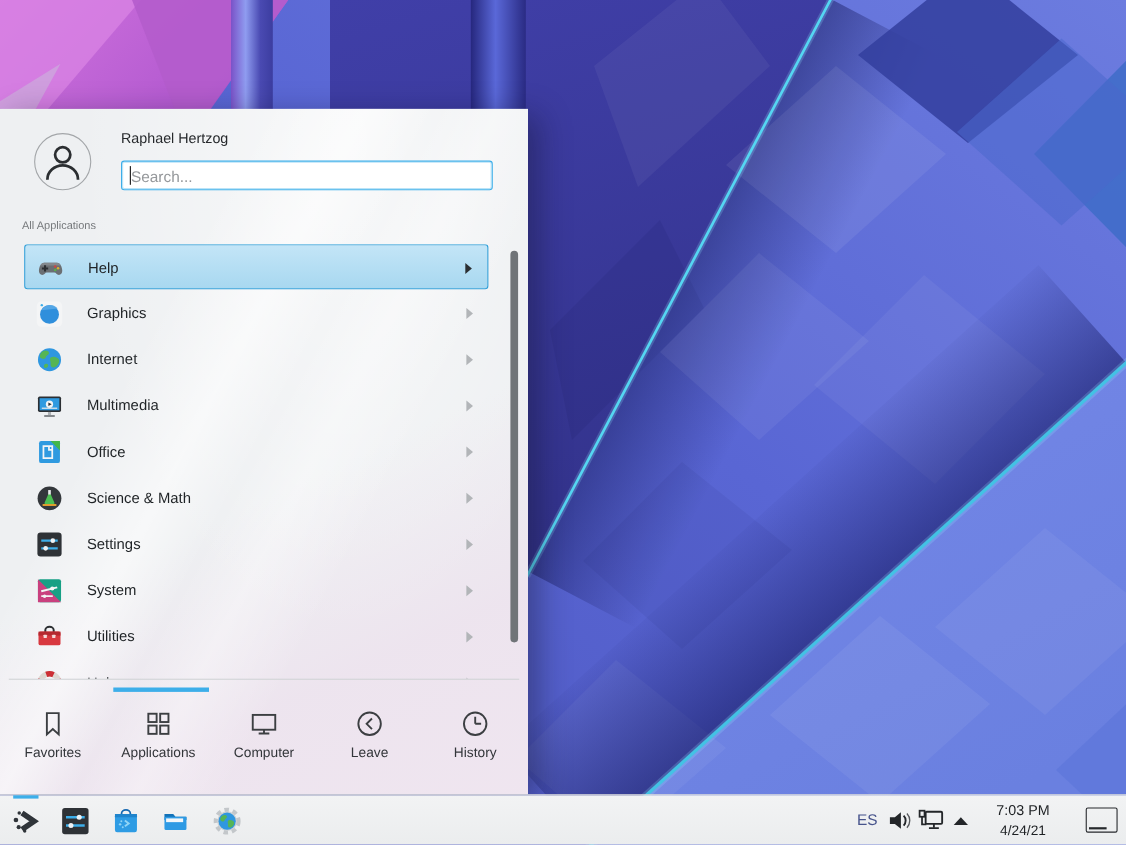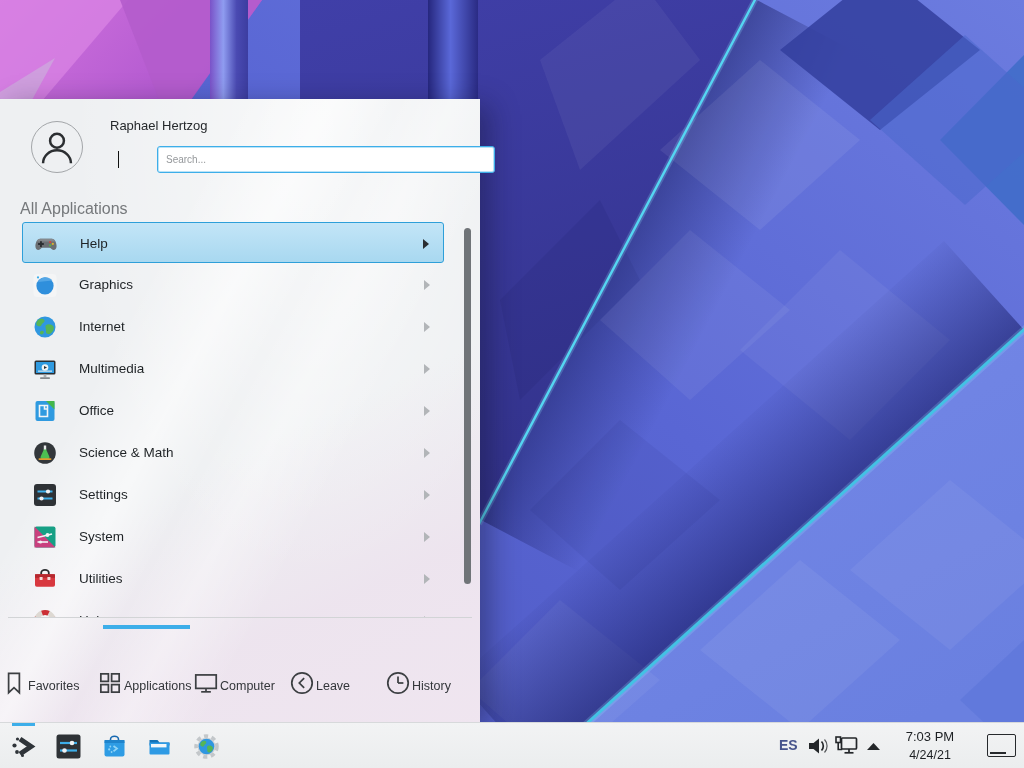--- a/index.html
+++ b/index.html
@@ -23,56 +23,55 @@
   }
   .avatar{
     position:absolute;left:31px;top:22px;width:52px;height:52px;border-radius:50%;
     border:1px solid #a3a6a9;box-sizing:border-box;
   }
   .user-name{position:absolute;left:110px;top:19px;font-size:13px;color:#26292c;}
   .search-wrap{position:absolute;left:110px;top:47px;width:338px;height:27px;}
   .search-input{
     width:100%;height:100%;box-sizing:border-box;
     border:1px solid #3daee9;border-radius:3px;background:#ffffff;
-    font-family:inherit;font-size:10px;color:#232629;padding:0 8px;outline:none;
+    font-family:inherit;font-size:14px;color:#232629;padding:0 8px;outline:none;
     box-shadow:0 0 0 1px rgba(61,174,233,.35) inset;
-    margin-left:47px;
   }
   .search-input::placeholder{color:#95989b;opacity:1;}
   .text-cursor{position:absolute;left:8px;top:5px;width:1px;height:17px;background:#111;}
-  .section-label{position:absolute;left:20px;top:101px;font-size:16px;color:#75787b;}
+  .section-label{position:absolute;left:20px;top:101px;font-size:10px;color:#75787b;}
   .app-list{position:absolute;left:0;top:123px;width:480px;height:395px;overflow:hidden;}
   .app-row{position:absolute;left:22px;width:422px;height:42px;}
   .app-row .icon{position:absolute;left:10px;top:8px;width:26px;height:26px;}
   .app-row .label{position:absolute;left:57px;top:13px;font-size:13.5px;color:#1f2326;}
   .app-row .arrow{
     position:absolute;right:14px;top:16px;width:0;height:0;
     border-left:6px solid #b2b5b8;border-top:5px solid transparent;border-bottom:5px solid transparent;
   }
   .app-row.selected{
     height:41px;box-sizing:border-box;
     background:linear-gradient(#c3e5f7,#a8d8f0);
     border:1px solid #2e9fd9;border-radius:3px;
   }
   .app-row.selected .arrow{border-left-color:#2b2e31;}
   .scrollbar{position:absolute;left:464px;top:129px;width:7px;height:356px;border-radius:4px;background:#707478;}
   .list-separator{position:absolute;left:8px;top:518px;width:464px;height:1px;background:#d2d4d6;}
   .tab-indicator{position:absolute;left:103px;top:526px;width:87px;height:4px;background:#3daee9;}
   .tabbar{position:absolute;left:0;top:530px;width:480px;height:93px;display:flex;}
-  .tab{flex:1;display:flex;flex-direction:row;align-items:center;padding-top:15px;}
+  .tab{flex:1;display:flex;flex-direction:column;align-items:center;padding-top:15px;}
   .tab .label{margin-top:5px;font-size:12.5px;color:#33363a;}
   
   .taskbar{
     position:absolute;left:0;top:722px;width:1024px;height:46px;
     background:linear-gradient(#f2f3f4,#ebedee);
     border-top:1px solid #d7d9db;box-sizing:border-box;
   }
   .tb-icon{position:absolute;top:10px;width:27px;height:27px;}
   .task-indicator{position:absolute;left:12px;top:0px;width:23px;height:3px;background:#3daee9;}
-  .tray-layout{position:absolute;left:779px;top:14px;font-size:14px;font-weight:bold;color:#47548c;}
+  .tray-layout{position:absolute;left:779px;top:14px;font-size:14px;font-weight:normal;color:#47548c;}
   .tray-svg{position:absolute;}
   .clock{position:absolute;left:882px;top:3px;width:96px;text-align:center;color:#1d2023;}
   .clock .time{font-size:13px;line-height:22px;}
   .clock .date{font-size:12.5px;line-height:15px;}
   .show-desktop{
     position:absolute;left:987px;top:11px;width:29px;height:23px;
     border:1.6px solid #26292c;border-radius:2px;box-sizing:border-box;
   }
   .show-desktop::after{
     content:"";position:absolute;left:2px;bottom:2px;width:16px;height:2px;background:#26292c;

